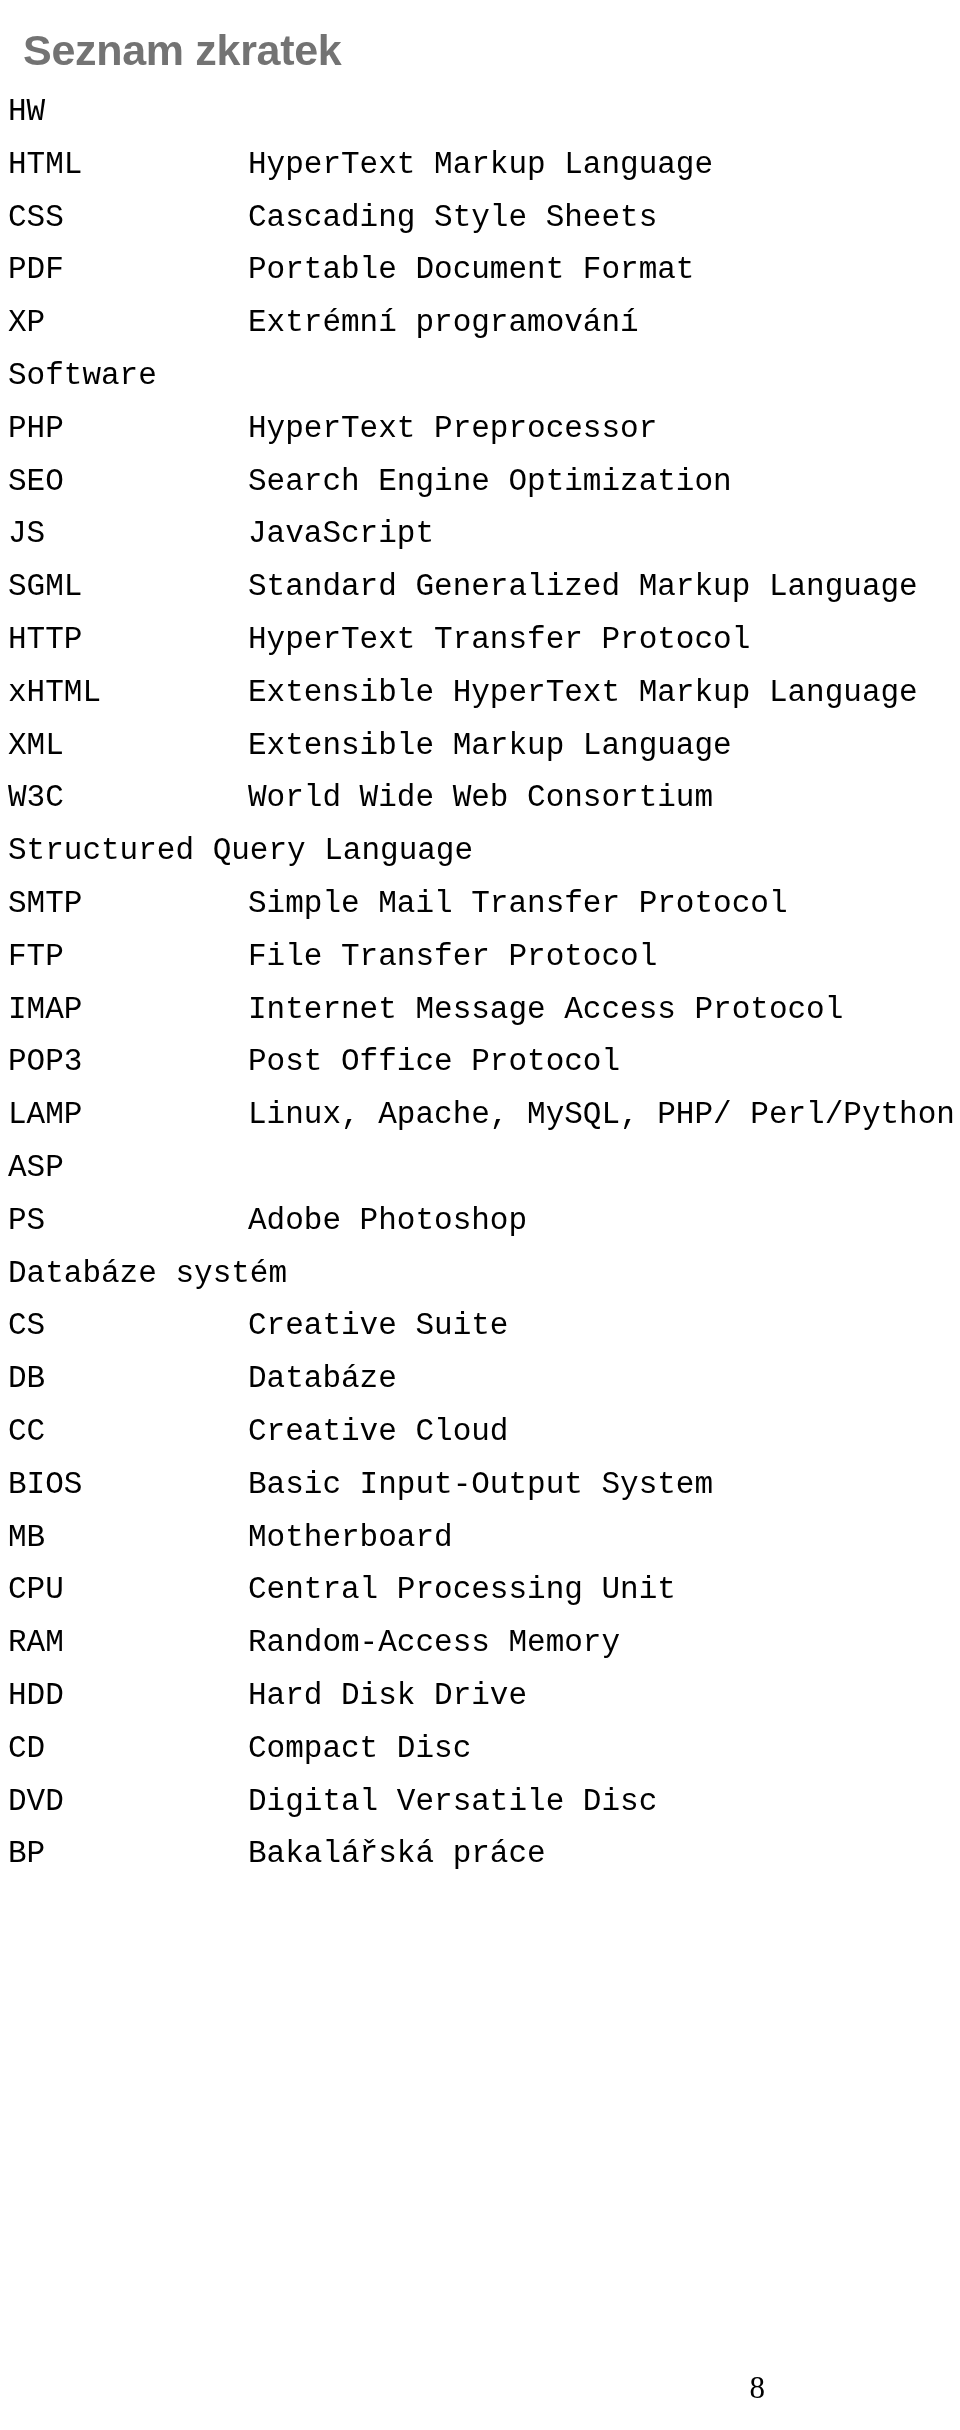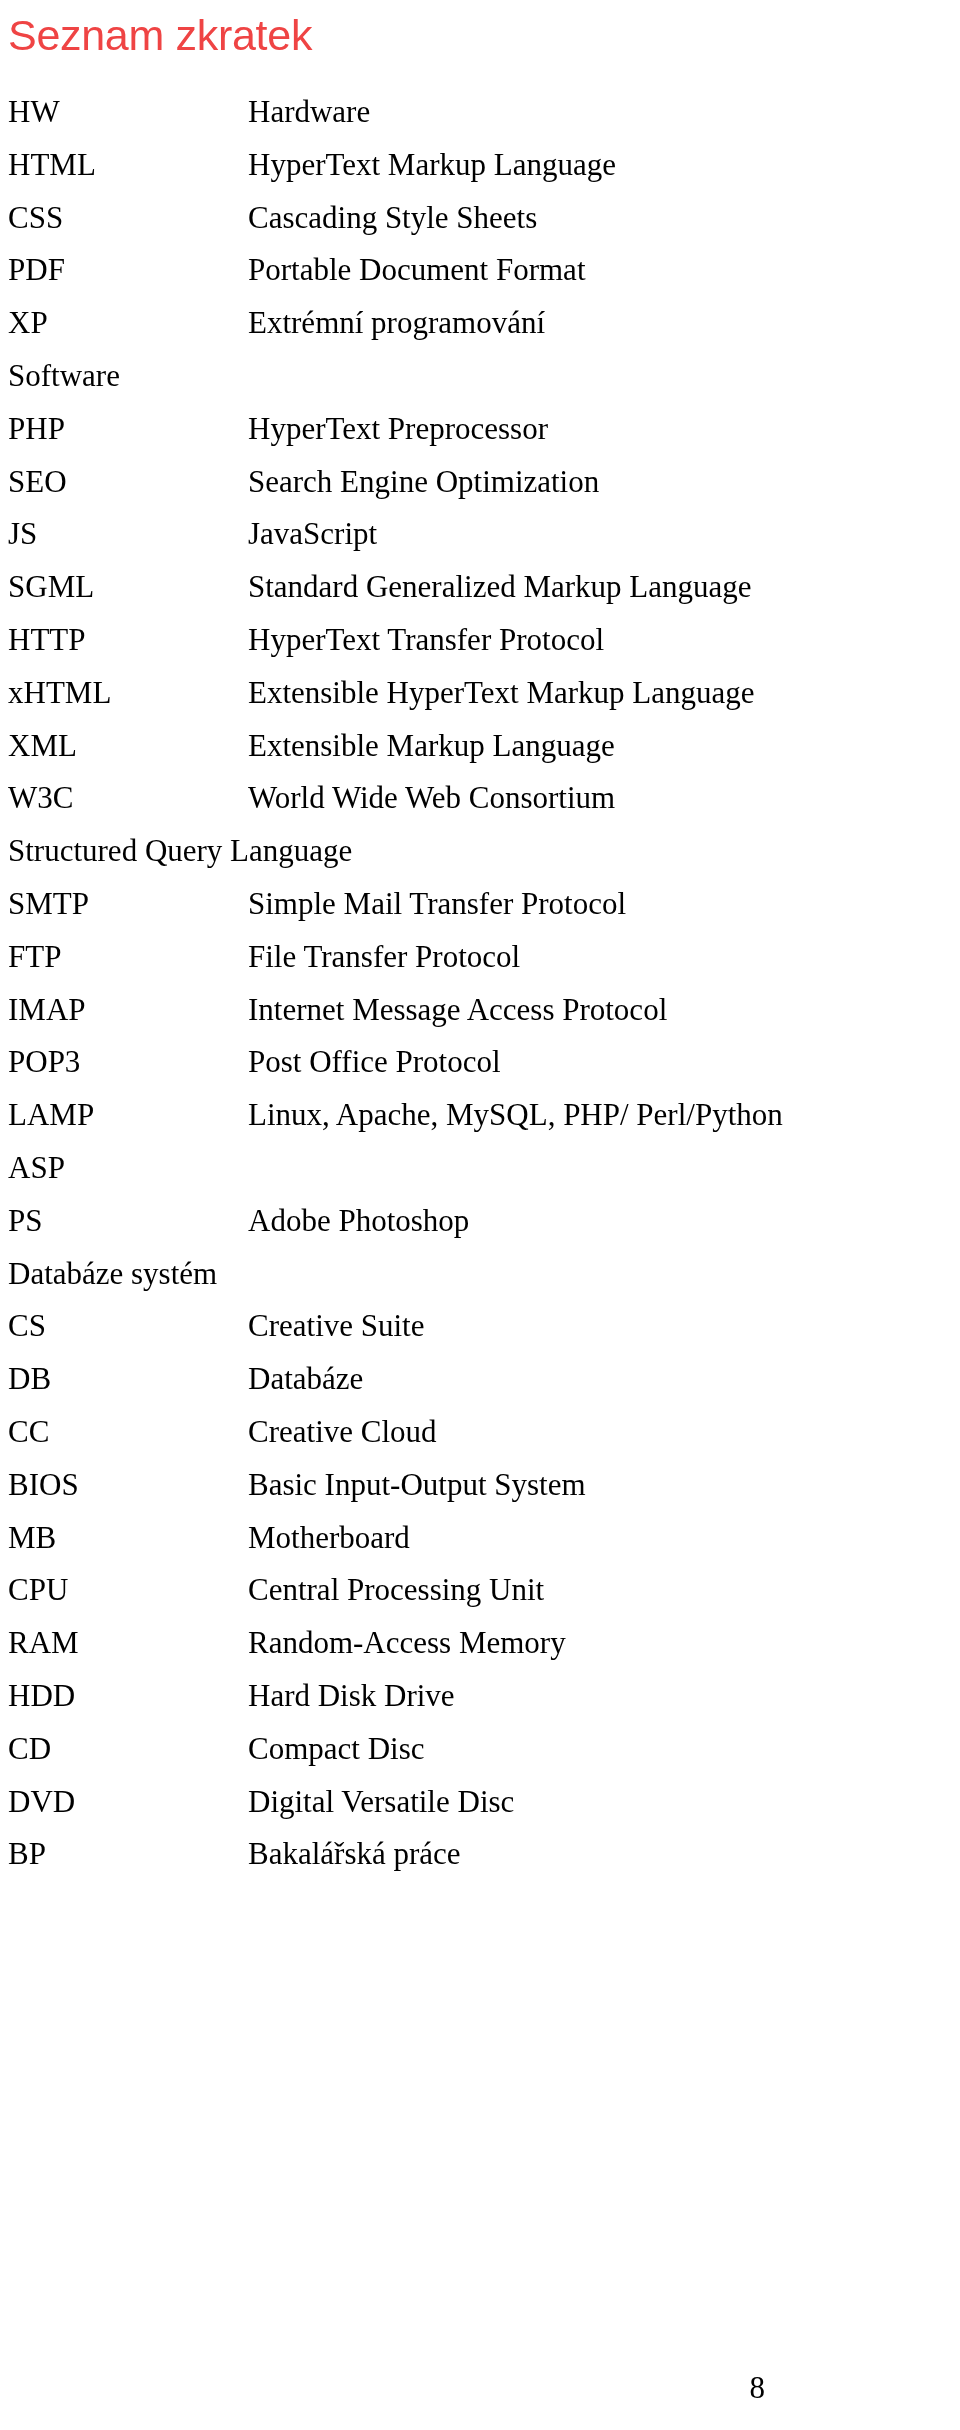--- a/index.html
+++ b/index.html
@@ -23,38 +23,39 @@
     top: 0;
     width: 960px;
     height: 2430px;
     box-sizing: border-box;
     padding: 0 0 0 8px;
   }
 
   
   .doc-title {
     font-family: "Liberation Sans", "DejaVu Sans", sans-serif;
-    font-weight: normal;
+    font-weight: bold;
     font-size: 43px;
     line-height: 1;
     letter-spacing: -0.3px;
-    margin: 0;
+    margin: 15px;
     padding-top: 14px;
-    color: #ef4444;
+    color: #737373;
   }
 
   
   .abbr-list {
     margin: 0;
     padding: 0;
     list-style: none;
     position: absolute;
     left: 8px;
     top: 86px;
     width: 940px;
+    font-family: Liberation Mono, monospace;
   }
   .abbr-row {
     display: flex;
     align-items: baseline;
     height: 52.8px;
     font-size: 31px;
     line-height: 52.8px;
     white-space: nowrap;
   }
   .abbr-term {
@@ -81,21 +82,20 @@
 <body>
 
 <div class="page">
 
   <h1 class="doc-title">Seznam zkratek</h1>
 
   <ul class="abbr-list">
 
   <li class="abbr-row">
         <span class="abbr-term">HW</span>
-        <span class="abbr-def">Hardware</span>
       </li>
       <li class="abbr-row">
         <span class="abbr-term">HTML</span>
         <span class="abbr-def">HyperText Markup Language</span>
       </li>
       <li class="abbr-row">
         <span class="abbr-term">CSS</span>
         <span class="abbr-def">Cascading Style Sheets</span>
       </li>
       <li class="abbr-row">

